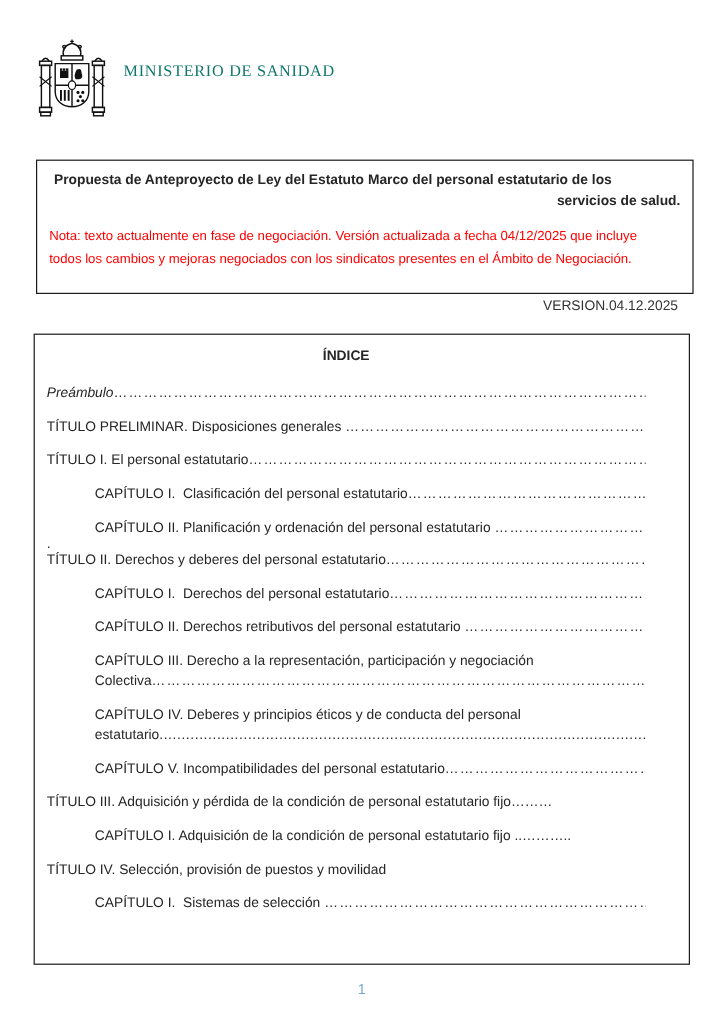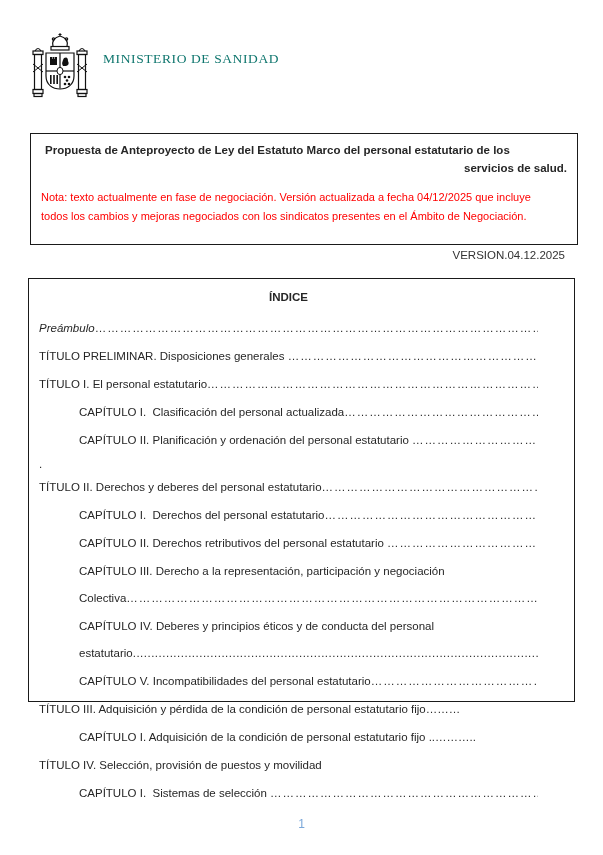--- a/index.html
+++ b/index.html
@@ -31,26 +31,26 @@
   .title-line.l1 { padding-left:4px; }
   .title-line.l2 { padding-left:10px;text-align:right; }
   .note { margin-top:11px; color:#ff0000; font-size:11px; }
   .note-line { line-height:19px; white-space:nowrap; }
 
   
   .version { position:absolute; top:249px; right:38px; font-size:11.5px; color:#333333; }
 
   
   .index-box {
-    position:absolute; left:28px; top:278px; width:547px; height:424px;
+    position:absolute; left:28px; top:278px; width:547px; height:526px;
     border:1.5px solid #1a1a1a; box-sizing:border-box;
     padding:12px 36px 0 10px;
   }
   .index-heading { text-align:center; font-weight:bold; font-size:11.5px; margin-bottom:17px; }
-  .toc-entry { display:flex; font-size:11.5px; line-height:17px; margin-bottom:11px;margin-top:10px; }
+  .toc-entry { display:flex; font-size:11.5px; line-height:17px; margin-bottom:11px; }
   .toc-entry .t { white-space:pre; }
   .toc-entry .t.it { font-style:italic; }
   .toc-entry .leader { flex:1; overflow:hidden; white-space:nowrap; letter-spacing:1px; }
   .toc-entry .leader.dense { letter-spacing:0.5px; }
   .toc-entry.indent { padding-left:40px; }
   .toc-entry.tight { margin-bottom:0; }
   .toc-entry.stray { line-height:10px; margin-bottom:0; }
 
   
   .page-num {
@@ -137,21 +137,21 @@
     <span class="t">TÍTULO PRELIMINAR. Disposiciones generales </span>
     <span class="leader">……………………………………………………………………………………………………………………………………………………………………………………………………</span>
   </div>
 
   <div class="toc-entry">
     <span class="t">TÍTULO I. El personal estatutario</span>
     <span class="leader">……………………………………………………………………………………………………………………………………………………………………………………………………</span>
   </div>
 
   <div class="toc-entry indent">
-    <span class="t">CAPÍTULO I.  Clasificación del personal actualizada</span>
+    <span class="t">CAPÍTULO I.  Clasificación del personal estatutario</span>
     <span class="leader">……………………………………………………………………………………………………………………………………………………………………………………………………</span>
   </div>
 
   <div class="toc-entry indent tight">
     <span class="t">CAPÍTULO II. Planificación y ordenación del personal estatutario </span>
     <span class="leader">……………………………………………………………………………………………………………………………………………………………………………………………………</span>
   </div>
 
   <div class="toc-entry stray">
     <span class="t">.</span>

